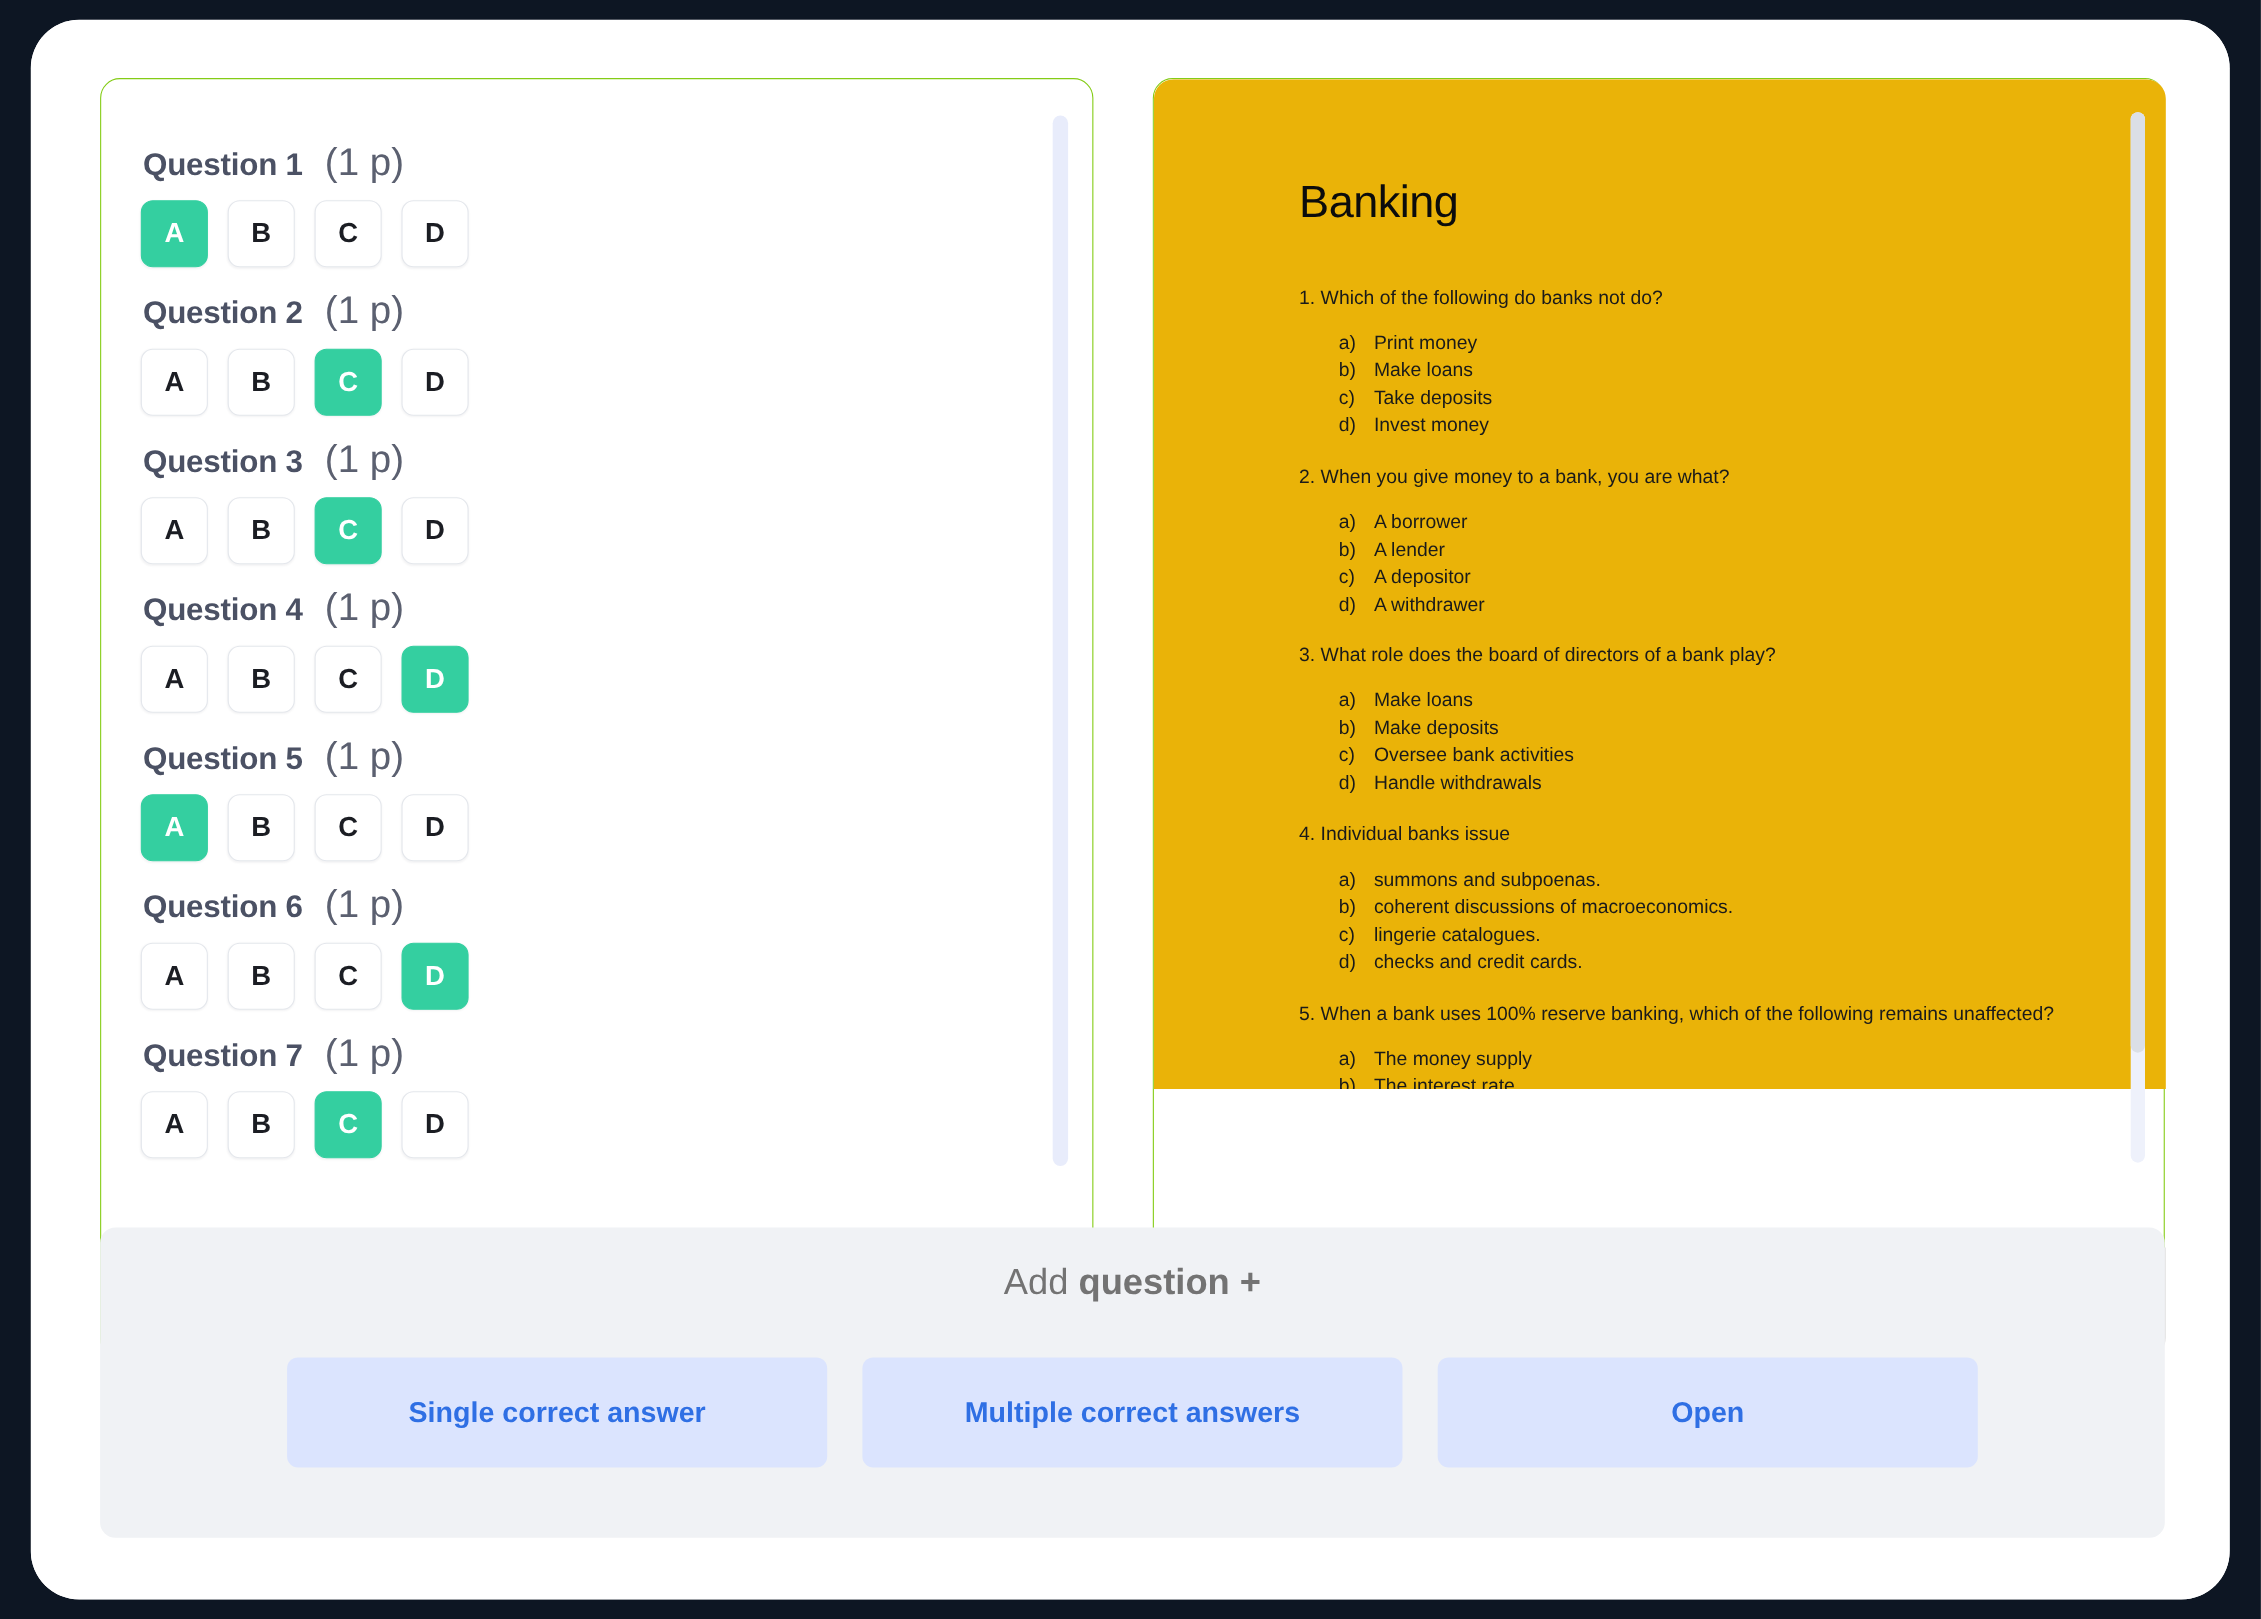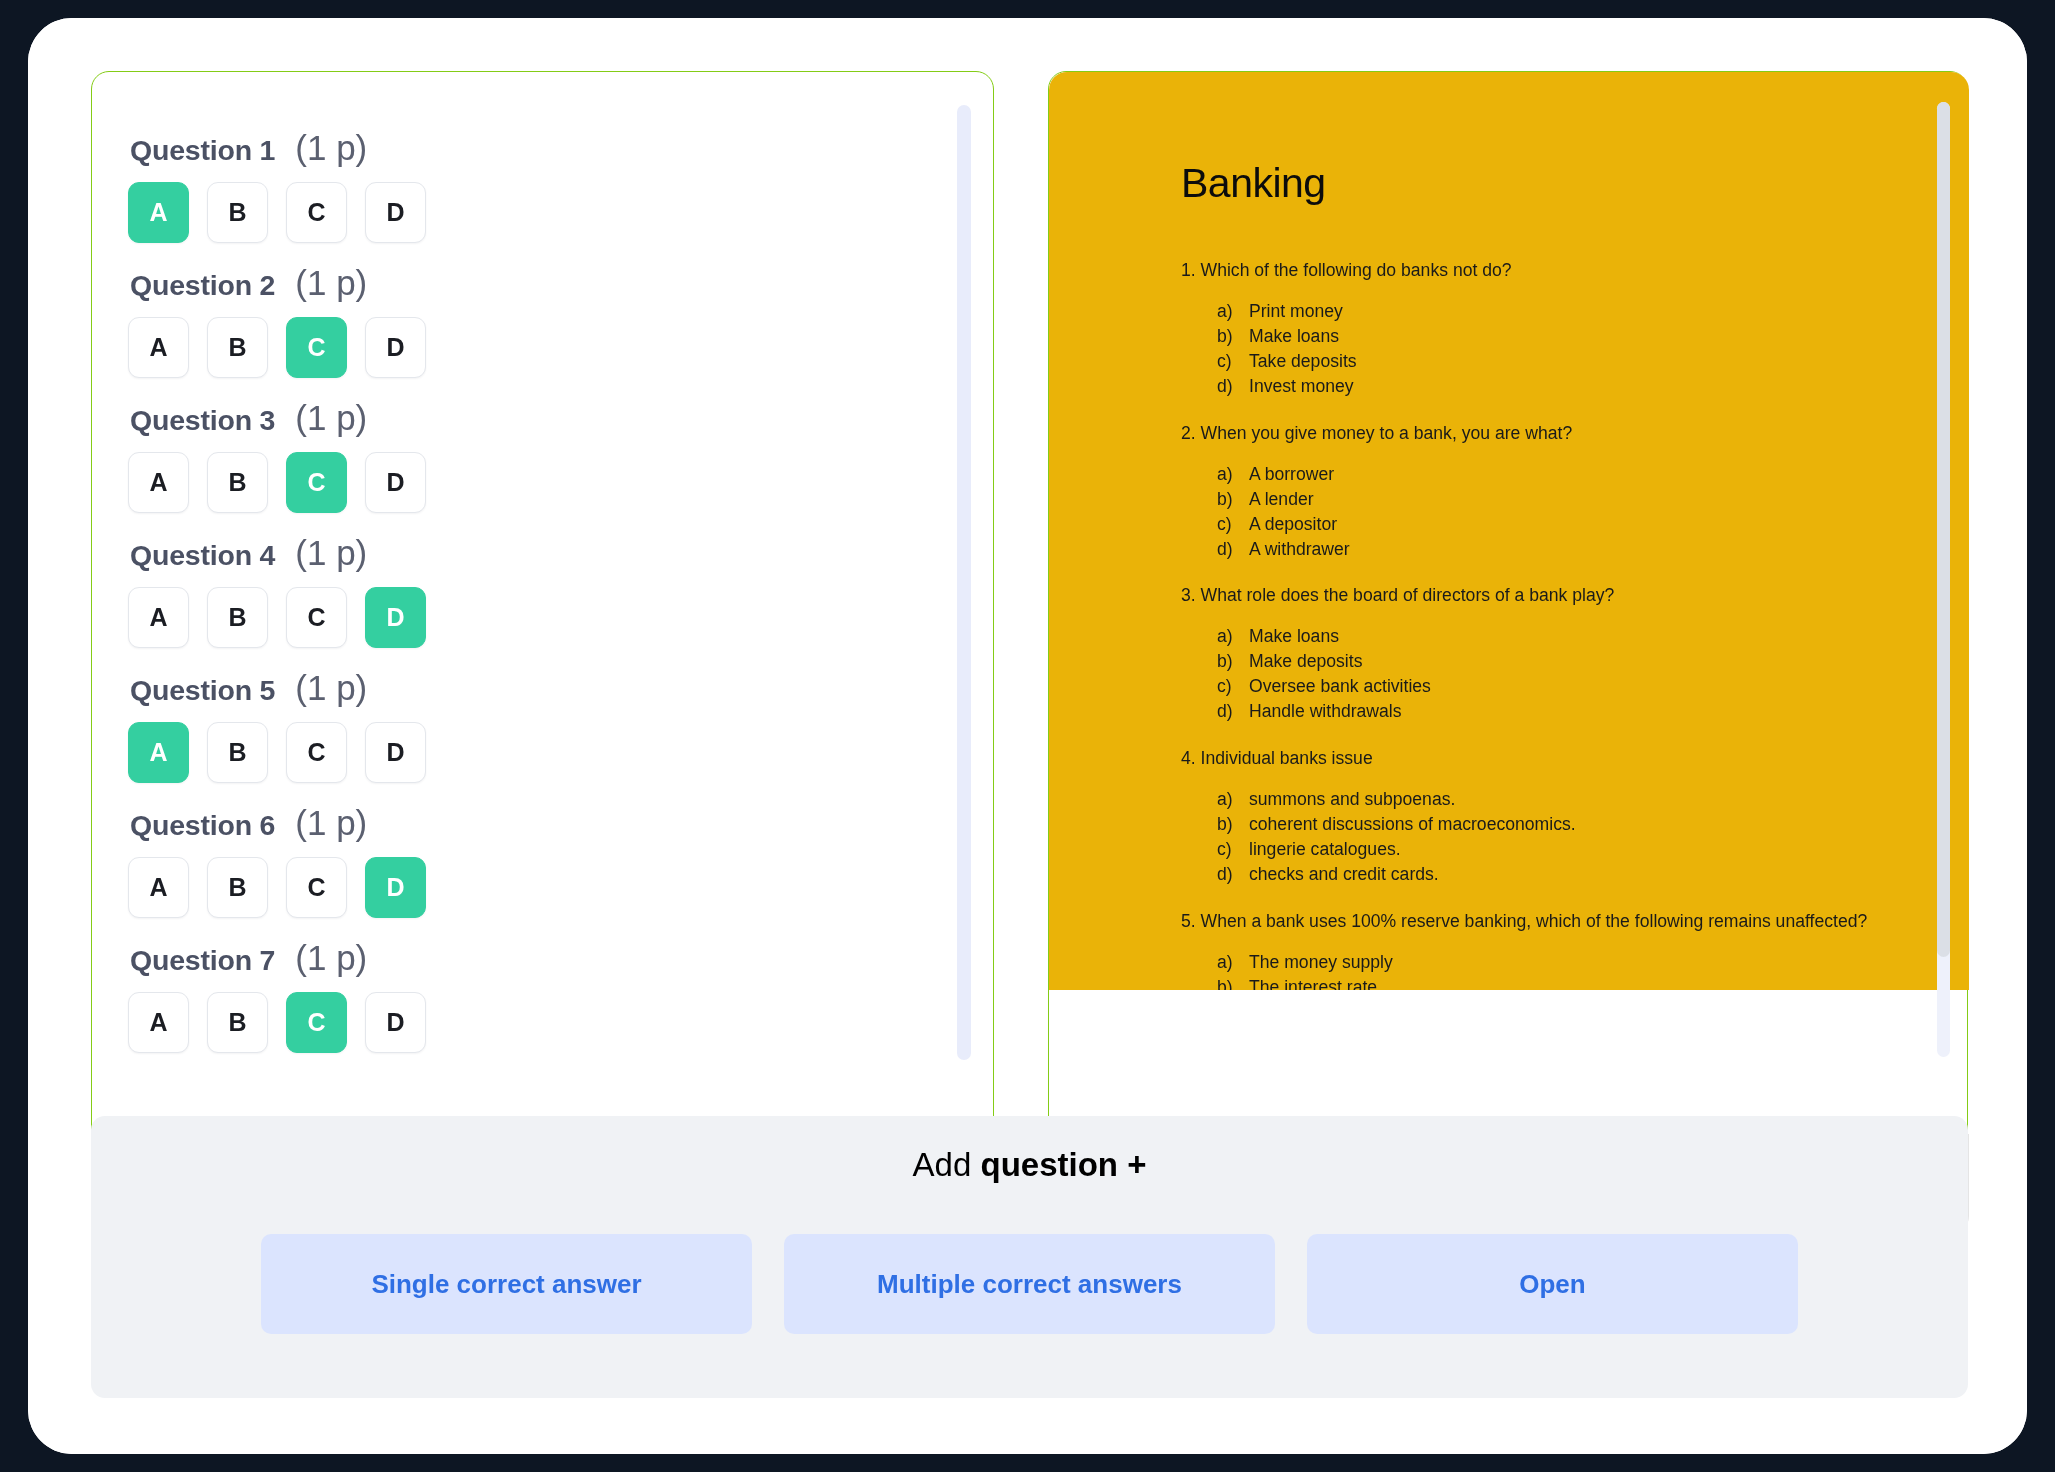--- a/index.html
+++ b/index.html
@@ -263,21 +263,21 @@
     background: #f0f2f5;
     border-radius: 14px;
   }
 
   #add-title {
     position: absolute;
     left: 0; right: 0;
     top: 30px;
     text-align: center;
     font-size: 33px;
-    color: #000000;
+    color: #737373;
     font-weight: 300;
   }
   #add-title b { font-weight: 700; }
   #add-title .plus { font-weight: 700; }
 
   #type-buttons {
     position: absolute;
     left: 0; right: 0;
     top: 118px;
     display: flex;

